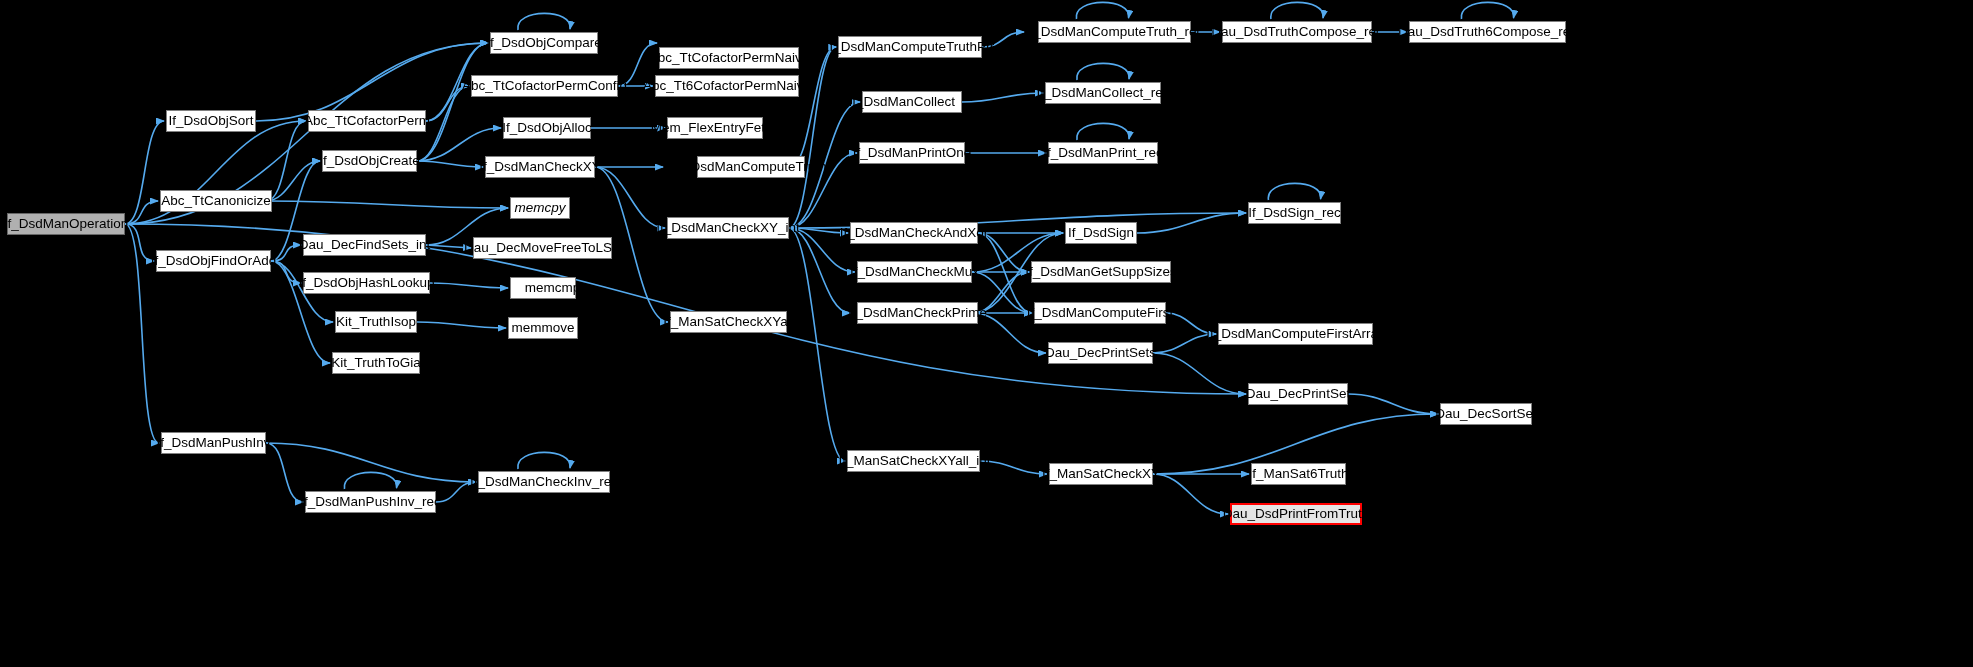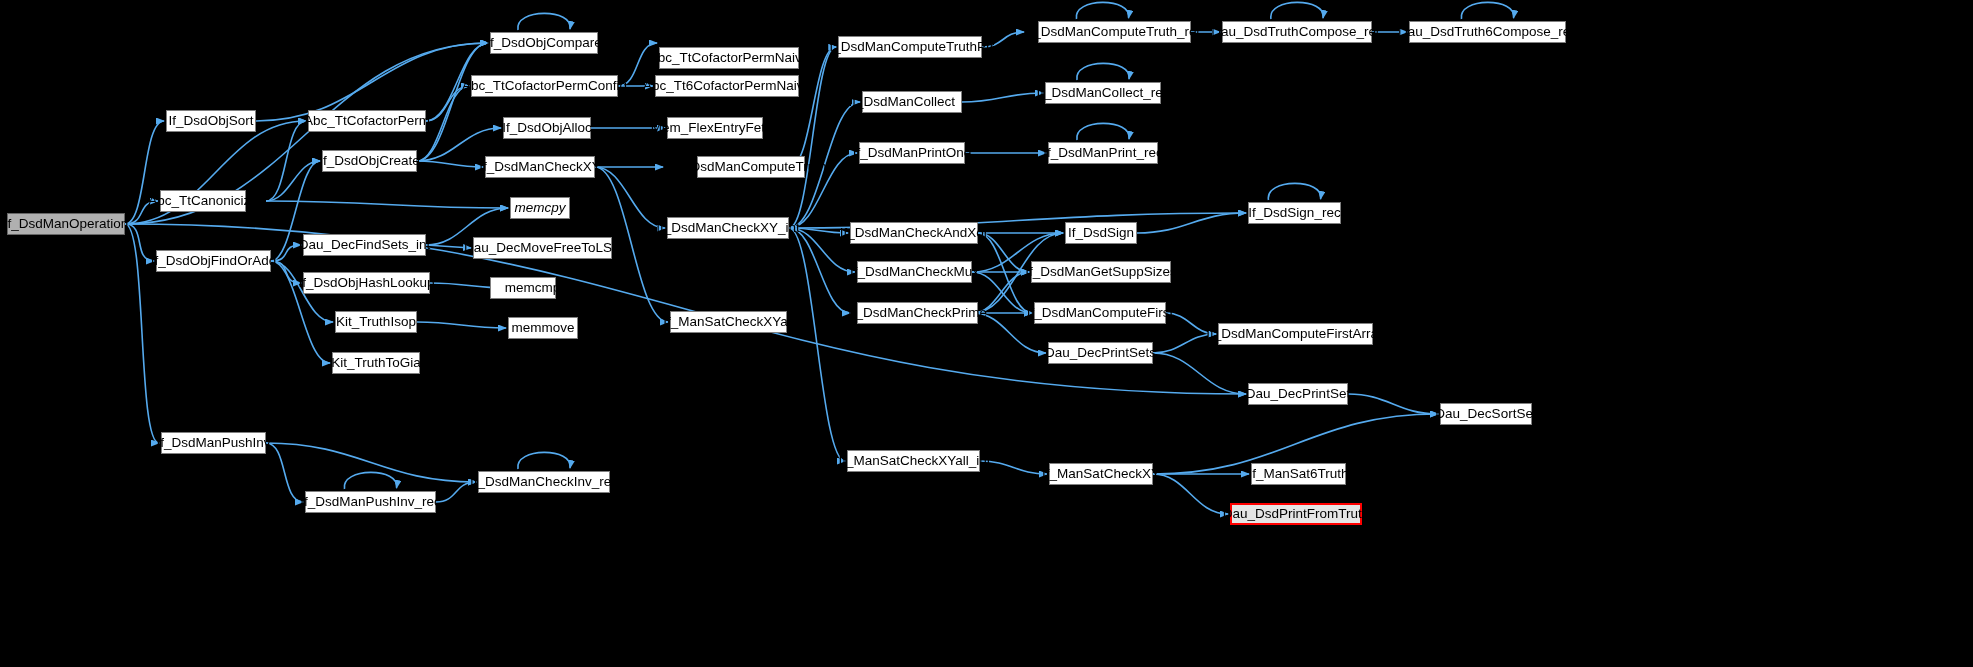--- a/index.html
+++ b/index.html
@@ -139,21 +139,21 @@
         <path d="M 518 469 C 514 447, 574 447, 570 468" fill="none" stroke="#55aaee" stroke-width="1.6" marker-end="url(#arrowhead)"></path>
       </g>
   </svg>
   <div id="node-layer">
       <div class="gnode root" style="left: 7px; top: 213px; width: 118px;">
         <span class="gnode-label">If_DsdManOperation</span>
       </div>
       <div class="gnode" style="left: 166px; top: 110px; width: 90px;">
         <span class="gnode-label">If_DsdObjSort</span>
       </div>
-      <div class="gnode" style="left: 160px; top: 190px; width: 86px;">
+      <div class="gnode" style="left: 160px; top: 190px; width: 112px;">
         <span class="gnode-label">Abc_TtCanonicize</span>
       </div>
       <div class="gnode" style="left: 156px; top: 250px; width: 115px;">
         <span class="gnode-label">If_DsdObjFindOrAdd</span>
       </div>
       <div class="gnode" style="left: 161px; top: 432px; width: 105px;">
         <span class="gnode-label">If_DsdManPushInv</span>
       </div>
       <div class="gnode" style="left: 308px; top: 110px; width: 118px;">
         <span class="gnode-label">Abc_TtCofactorPerm</span>
@@ -187,21 +187,21 @@
       </div>
       <div class="gnode" style="left: 485px; top: 156px; width: 110px; text-align: center;">
         <span class="gnode-label">If_DsdManCheckXY</span>
       </div>
       <div class="gnode" style="left: 510px; top: 197px; width: 60px; font-style: italic;">
         <span class="gnode-label">memcpy</span>
       </div>
       <div class="gnode" style="left: 473px; top: 237px; width: 139px;">
         <span class="gnode-label">Dau_DecMoveFreeToLSB</span>
       </div>
-      <div class="gnode" style="left: 490px; top: 277px; width: 66px; padding-left: 25px;">
+      <div class="gnode" style="left: 510px; top: 277px; width: 66px; padding-left: 25px;">
         <span class="gnode-label">memcmp</span>
       </div>
       <div class="gnode" style="left: 508px; top: 317px; width: 70px;">
         <span class="gnode-label">memmove</span>
       </div>
       <div class="gnode" style="left: 478px; top: 471px; width: 132px;">
         <span class="gnode-label">If_DsdManCheckInv_rec</span>
       </div>
       <div class="gnode" style="left: 659px; top: 47px; width: 140px;">
         <span class="gnode-label">Abc_TtCofactorPermNaive</span>

